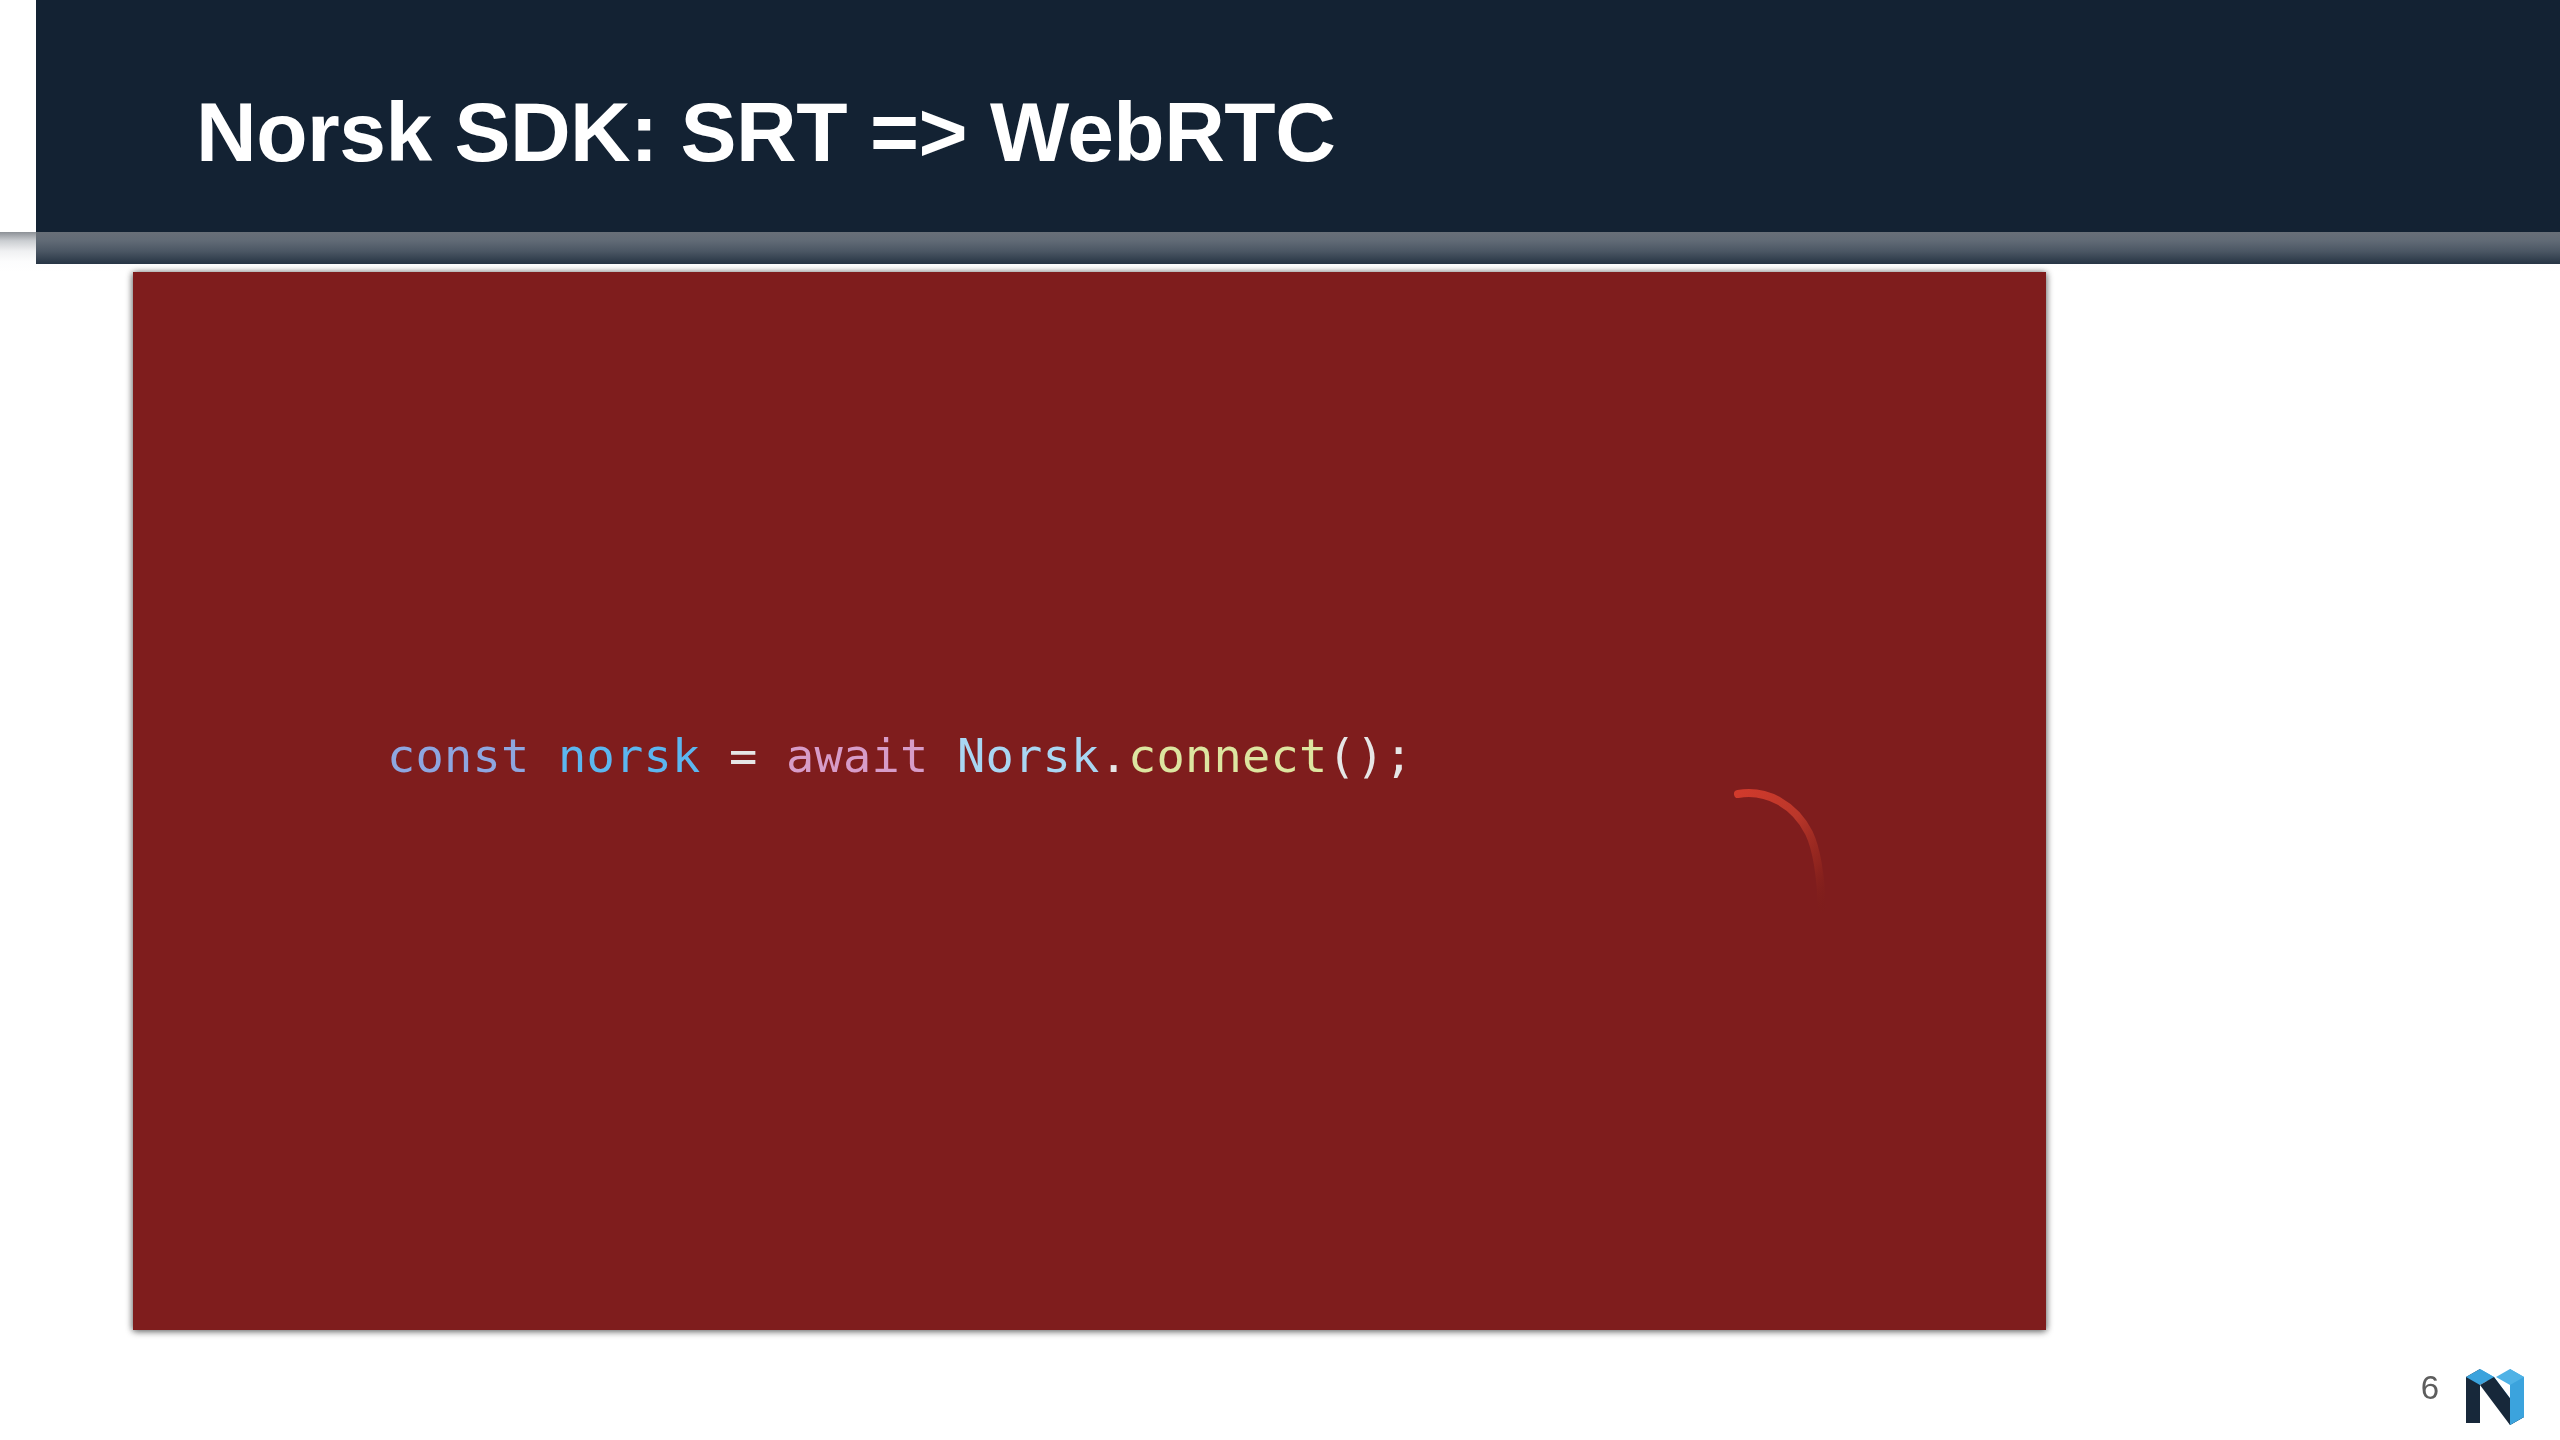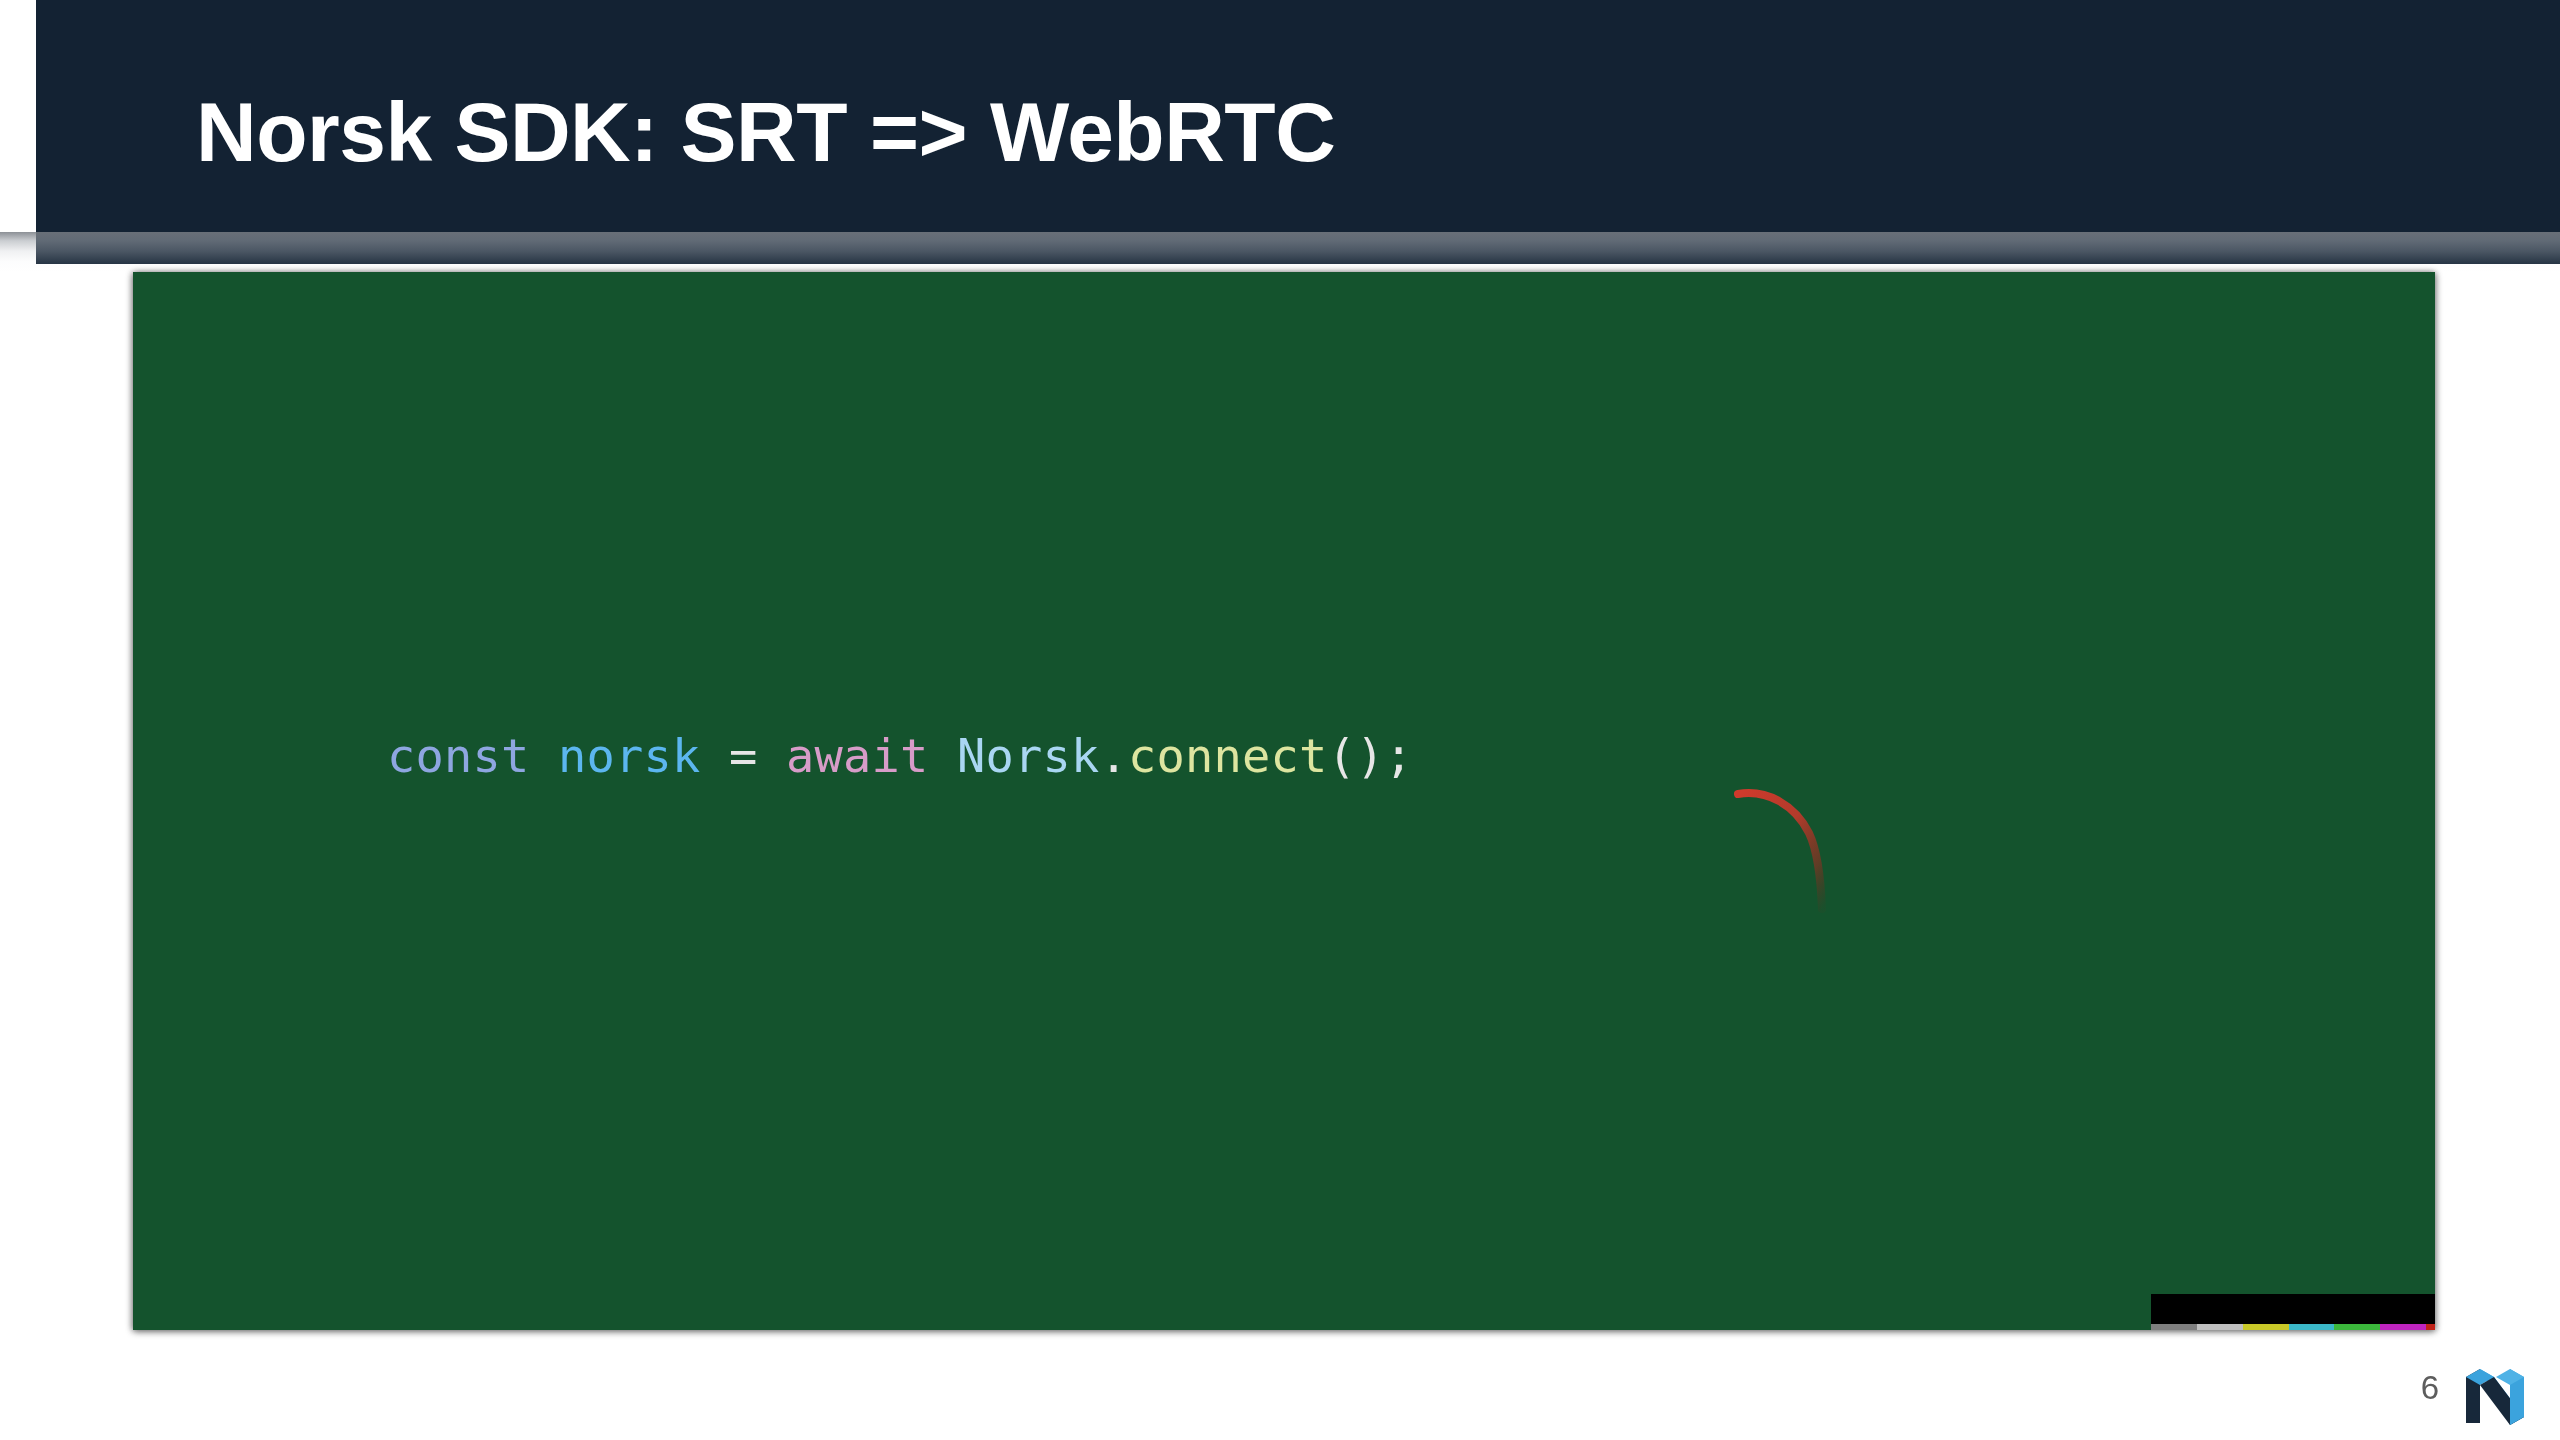--- a/index.html
+++ b/index.html
@@ -62,23 +62,23 @@
                 rgba(235,237,240,0.12) 74%,
                 rgba(255,255,255,0) 100%);
     pointer-events: none;
   }
 
   
   .code-panel {
     position: absolute;
     left: 133px;
     top: 272px;
-    width: 2302px;
+    width: 1913px;
     height: 1058px;
-    background: #14532d;
+    background: #7f1d1d;
     box-shadow: 0 2px 7px rgba(0,0,0,0.40),
                 -2px 0 6px rgba(0,0,0,0.22),
                  2px 0 6px rgba(0,0,0,0.22);
     overflow: hidden;
   }
 
   .code-body {
     position: absolute;
     left: 26px;
     top: 236px;

